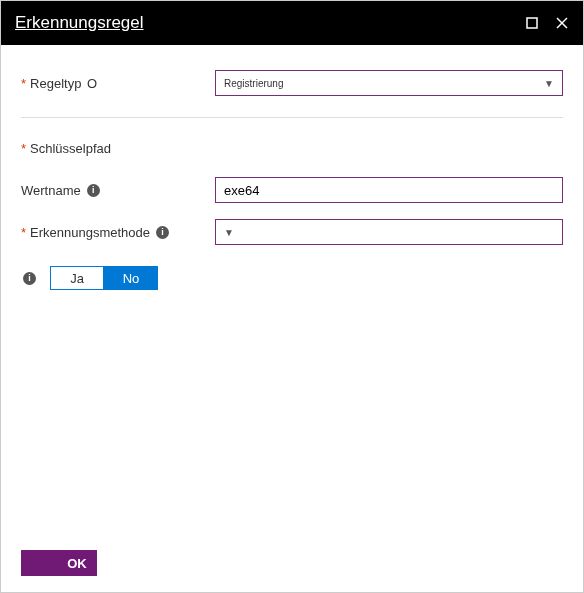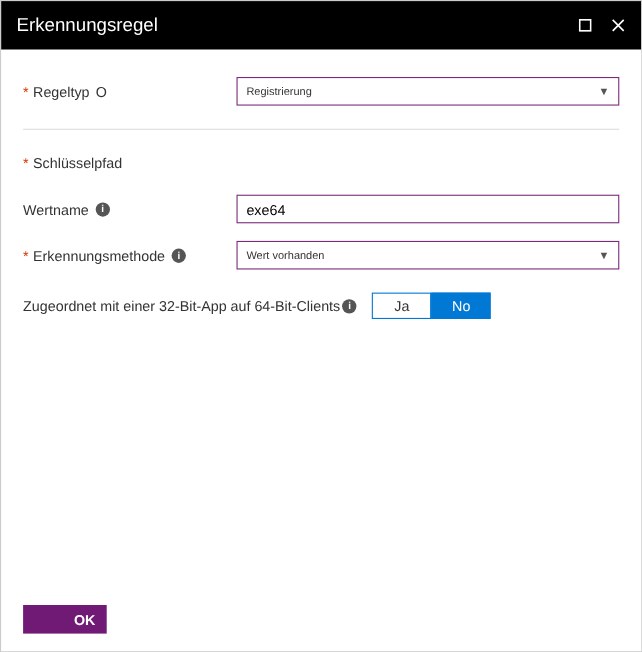--- a/index.html
+++ b/index.html
@@ -14,20 +14,21 @@
       display: flex;
       flex-direction: column;
     }
     .header {
       background: #000;
       color: #fff;
       height: 44px;
       display: flex;
       align-items: center;
       padding: 0 14px;
+      text-decoration: underline;
     }
     .header-title {
       font-size: 17px;
       font-weight: 400;
       flex: 1;
     }
     .header-icons {
       display: flex;
       gap: 16px;
       align-items: center;
@@ -234,28 +235,26 @@
   </div>
 
   <div class="form-row">
     <div class="label-col">
       <span class="required">*</span>
       <span>Erkennungsmethode</span>
       <span class="info-icon">i</span>
     </div>
     <div class="field-col">
       <div class="select-wrap">
-        <span class="select-value">Wert vorhanden</span>
         <span class="chevron">▼</span>
       </div>
     </div>
   </div>
 
   <div class="toggle-row">
-    <span class="toggle-label">Zugeordnet mit einer 32-Bit-App auf 64-Bit-Clients</span>
     <span class="info-icon toggle-info">i</span>
     <div class="segmented">
       <div class="segment segment-yes">Ja</div>
       <div class="segment segment-no">No</div>
     </div>
   </div>
 
 </div>
 
 <div class="footer">

